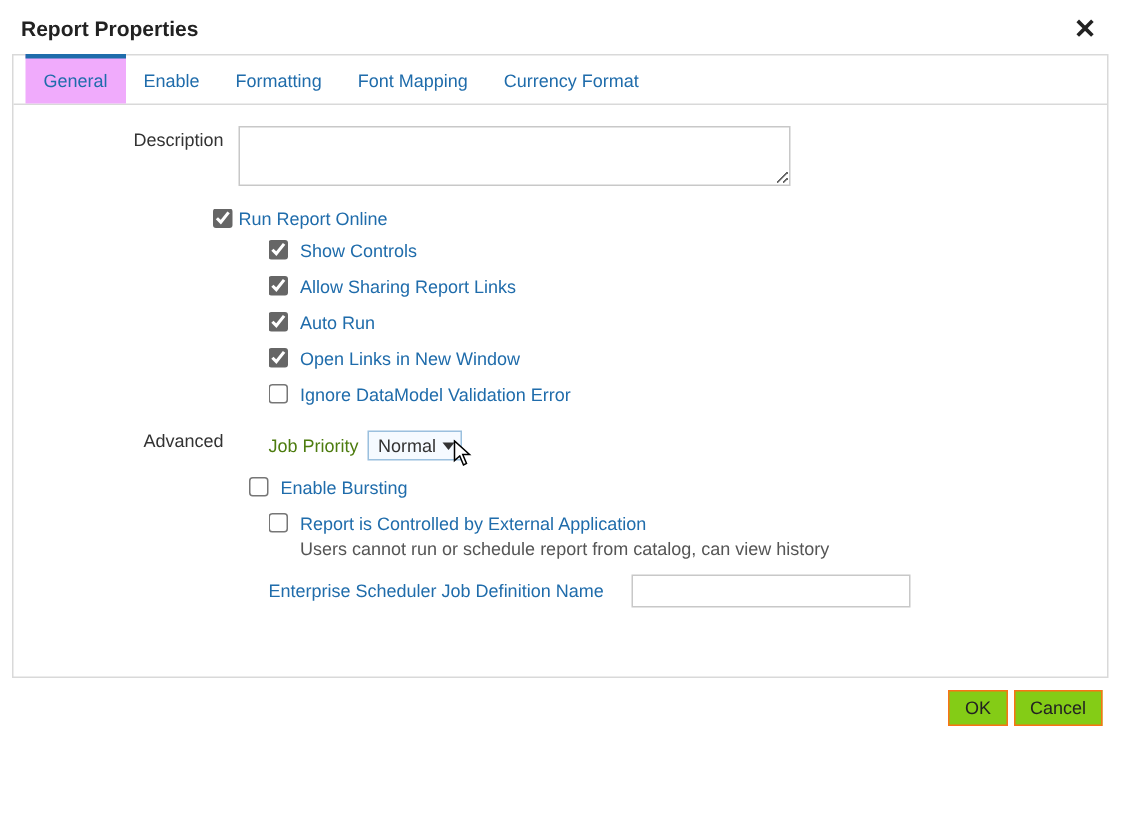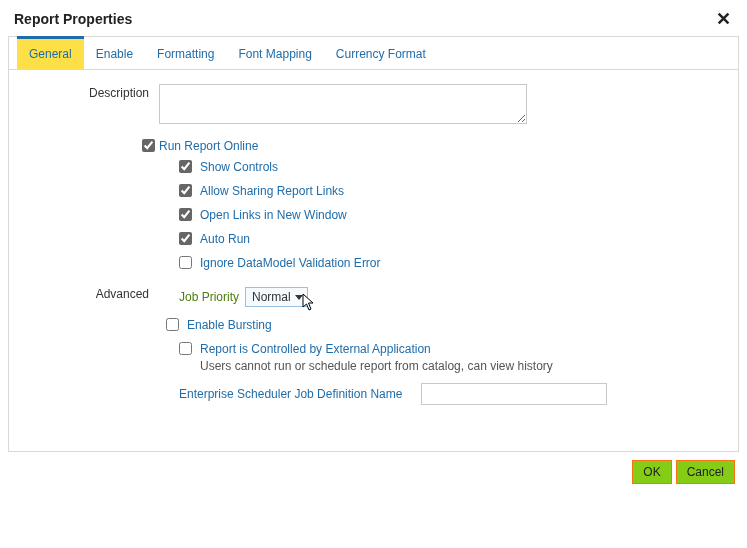--- a/index.html
+++ b/index.html
@@ -49,21 +49,21 @@
     color: #1f6cab;
     cursor: pointer;
     font-size: 12px;
   }
   .tab.active {
     color: #1f6cab;
     border-top: 3px solid #1f6cab;
     margin-top: -1px;
     padding-top: 8px;
     font-weight: normal;
-    background: #fde047;
+    background: #f0abfc;
     position: relative;
   }
   .form-area {
     padding: 14px 20px 10px 20px;
   }
   .row {
     display: flex;
     align-items: flex-start;
     margin-bottom: 6px;
   }
@@ -230,25 +230,25 @@
             <div class="check-row">
               <input type="checkbox" checked="" style="">
               <span class="lbl">Show Controls</span>
             </div>
             <div class="check-row">
               <input type="checkbox" checked="" style="">
               <span class="lbl">Allow Sharing Report Links</span>
             </div>
             <div class="check-row">
               <input type="checkbox" checked="" style="">
+              <span class="lbl">Auto Run</span>
+            </div>
+            <div class="check-row">
+              <input type="checkbox" checked="" style="">
               <span class="lbl">Open Links in New Window</span>
-            </div>
-            <div class="check-row">
-              <input type="checkbox" checked="" style="">
-              <span class="lbl">Auto Run</span>
             </div>
             <div class="check-row">
               <input type="checkbox" style="">
               <span class="lbl">Ignore DataModel Validation Error</span>
             </div>
           </div>
         </div>
       </div>
 
       <div class="row" style="margin-top:6px;">

